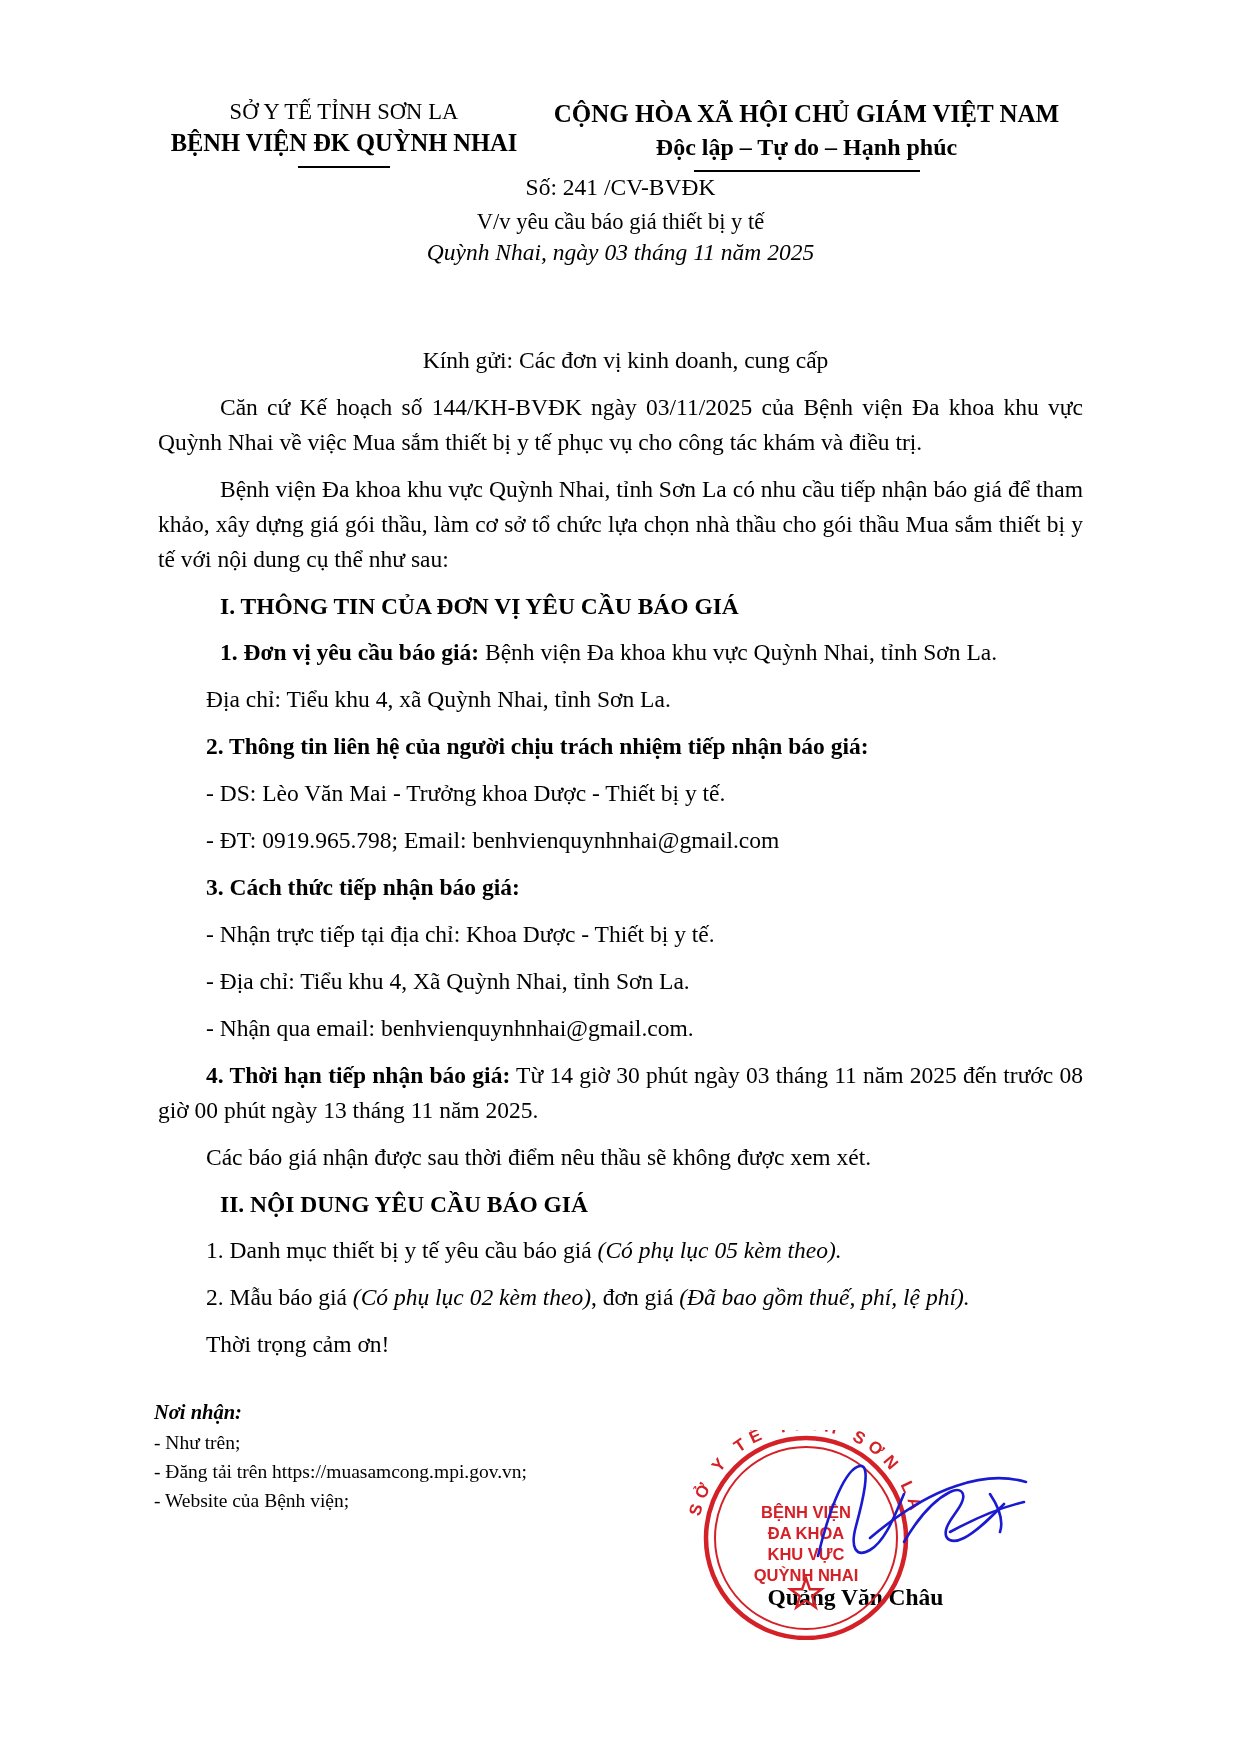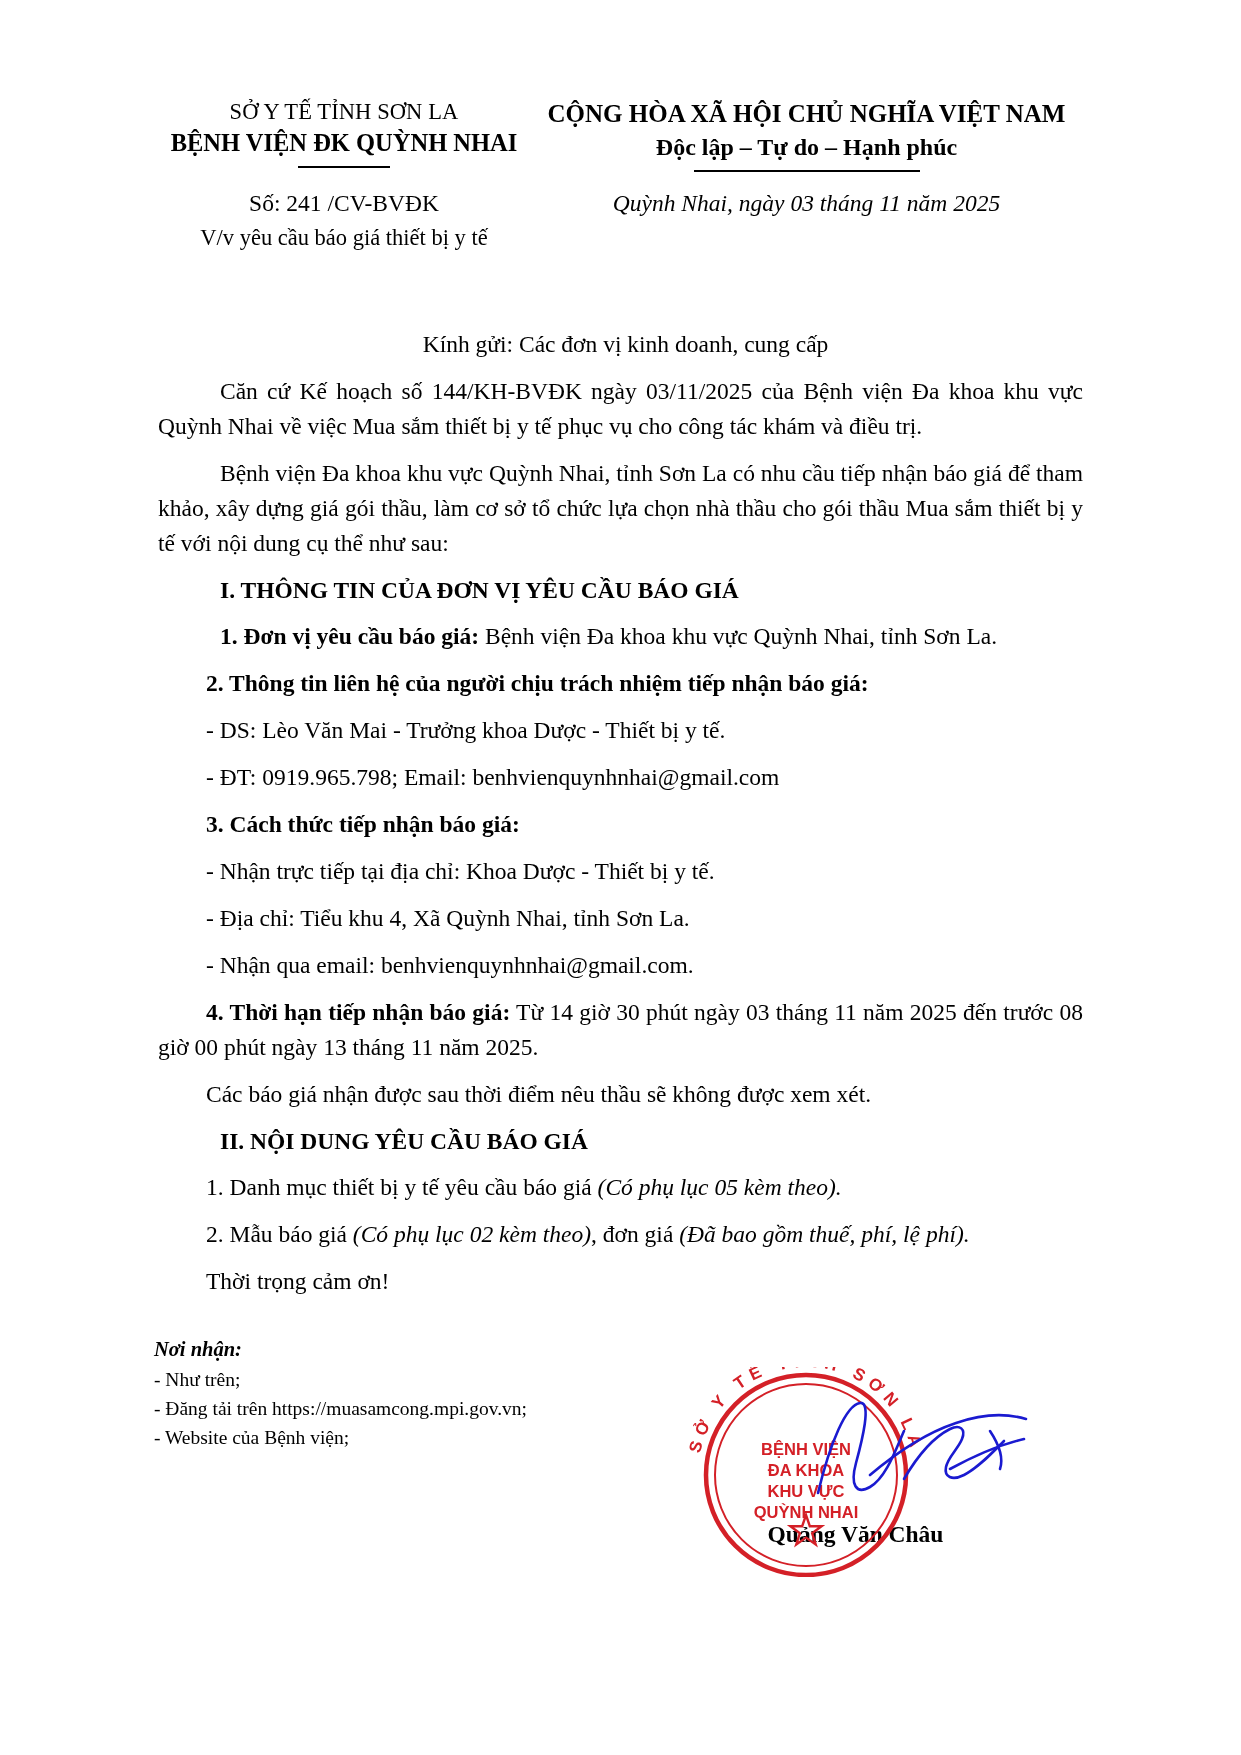--- a/index.html
+++ b/index.html
@@ -68,23 +68,22 @@
   .rule {
     height: 0;
     border-top: 2.6px solid #000;
     margin: 7px auto 0 auto;
   }
   .rule-left { width: 92px; }
   .rule-right { width: 226px; }
 
   .subhead {
     display: flex;
-    flex-direction: row;
-    align-items: flex-start;
-    margin-top: 16px;
+    flex-direction: column;
+    align-items: center;
   }
   .sh-left {
     width: 372px;
     flex: 0 0 auto;
     text-align: center;
   }
   .sh-right {
     flex: 1 1 auto;
     text-align: center;
   }
@@ -208,21 +207,21 @@
 <div class="page">
   <div class="content">
 
     <div class="letterhead">
       <div class="lh-left">
         <div class="org-small">SỞ Y TẾ TỈNH SƠN LA</div>
         <div class="org-strong">BỆNH VIỆN ĐK QUỲNH NHAI</div>
         <div class="rule rule-left"></div>
       </div>
       <div class="lh-right">
-        <div class="nation-line">CỘNG HÒA XÃ HỘI CHỦ NGHĨA VIỆT NAM</div>
+        <div class="nation-line">CỘNG HÒA XÃ HỘI CHỦ GIÁM VIỆT NAM</div>
         <div class="motto-line">Độc lập – Tự do – Hạnh phúc</div>
         <div class="rule rule-right"></div>
       </div>
     </div>
 
     <div class="subhead">
       <div class="sh-left">
         <div class="doc-number">Số:  241 /CV-BVĐK</div>
         <div class="doc-subject">V/v yêu cầu báo giá thiết bị y tế</div>
       </div>
@@ -236,20 +235,21 @@
       <div class="recipient">Kính gửi: Các đơn vị kinh doanh, cung cấp</div>
 
       <p class="para">Căn cứ Kế hoạch số 144/KH-BVĐK ngày 03/11/2025 của Bệnh viện Đa khoa khu vực Quỳnh Nhai về việc Mua sắm thiết bị y tế phục vụ cho công tác khám và điều trị.</p>
 
       <p class="para">Bệnh viện Đa khoa khu vực Quỳnh Nhai, tỉnh Sơn La có nhu cầu tiếp nhận báo giá để tham khảo, xây dựng giá gói thầu, làm cơ sở tổ chức lựa chọn nhà thầu cho gói thầu Mua sắm thiết bị y tế với nội dung cụ thể như sau:</p>
 
       <h2 class="section">I. THÔNG TIN CỦA ĐƠN VỊ YÊU CẦU BÁO GIÁ</h2>
 
       <p class="para"><span class="b">1.  Đơn vị yêu cầu báo giá:</span><span> Bệnh viện Đa khoa khu vực Quỳnh Nhai, tỉnh Sơn La.</span></p>
 
+      <p class="para ind-small">Địa chỉ: Tiểu khu 4, xã Quỳnh Nhai, tỉnh Sơn La.</p>
 
       <p class="para ind-small b">2. Thông tin liên hệ của người chịu trách nhiệm tiếp nhận báo giá:</p>
 
       <p class="para ind-small">- DS: Lèo Văn Mai - Trưởng khoa Dược - Thiết bị y tế.</p>
 
       <p class="para ind-small">- ĐT: 0919.965.798; Email: benhvienquynhnhai@gmail.com</p>
 
       <p class="para ind-small b">3. Cách thức tiếp nhận báo giá:</p>
 
       <p class="para ind-small">- Nhận trực tiếp tại địa chỉ: Khoa Dược - Thiết bị y tế.</p>

